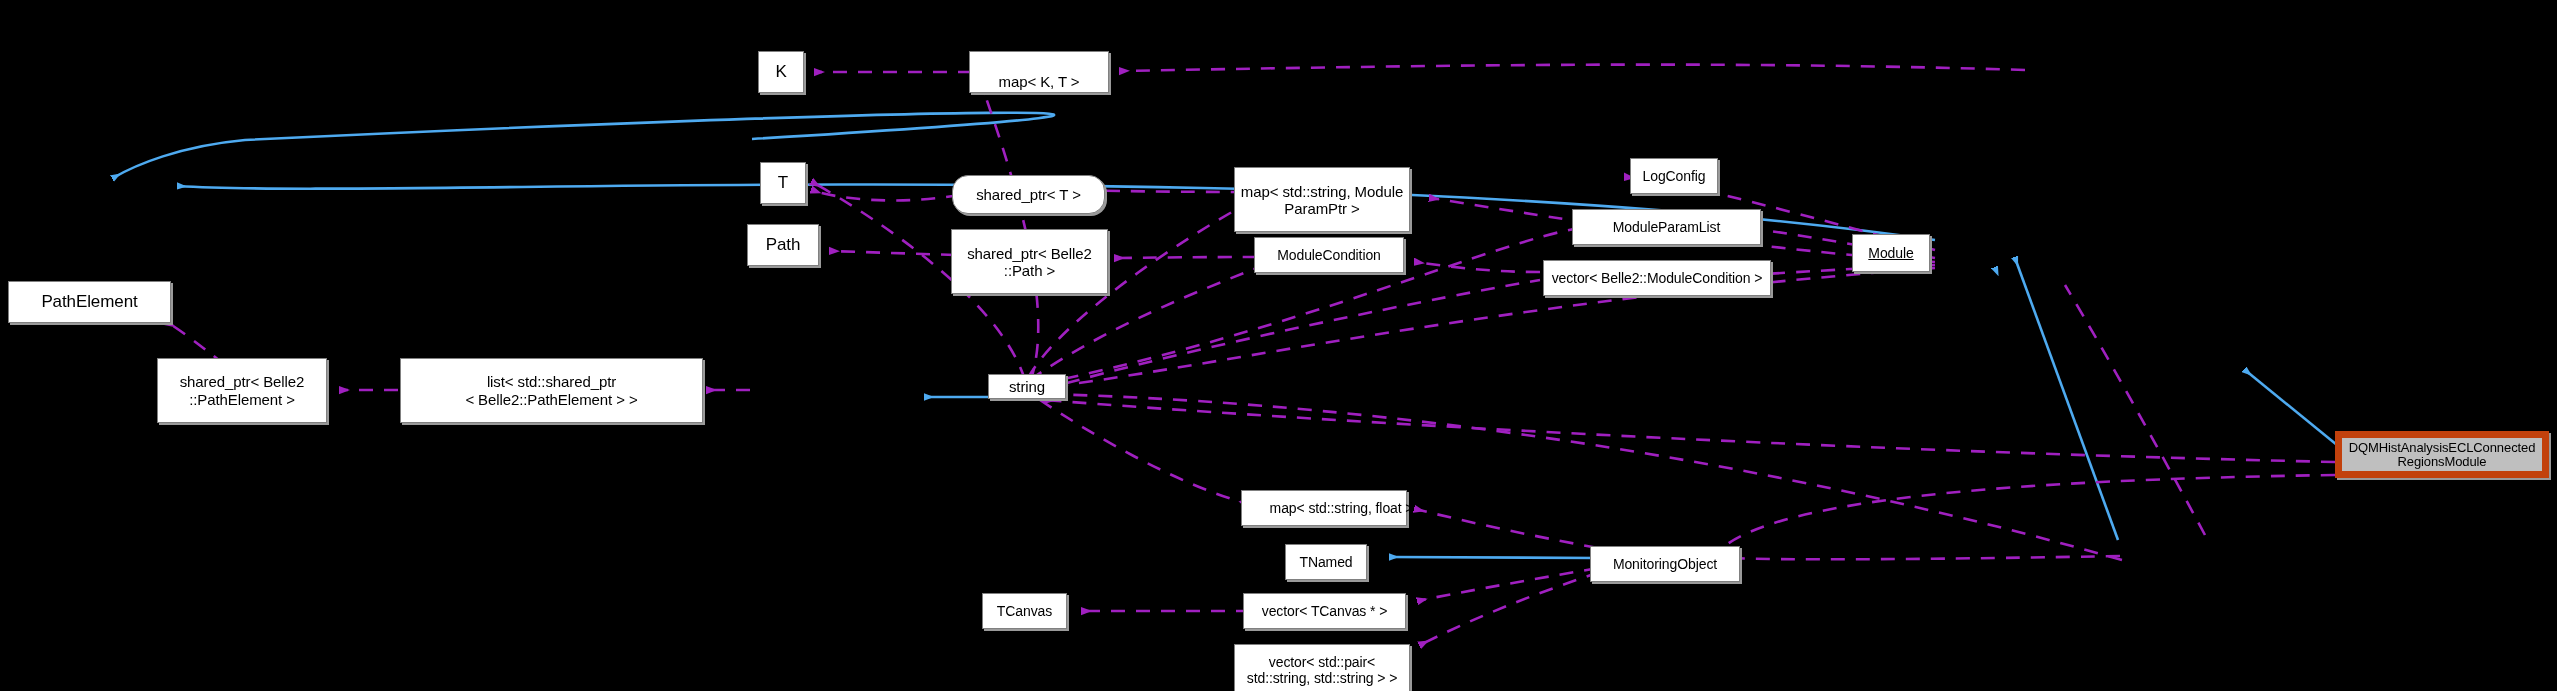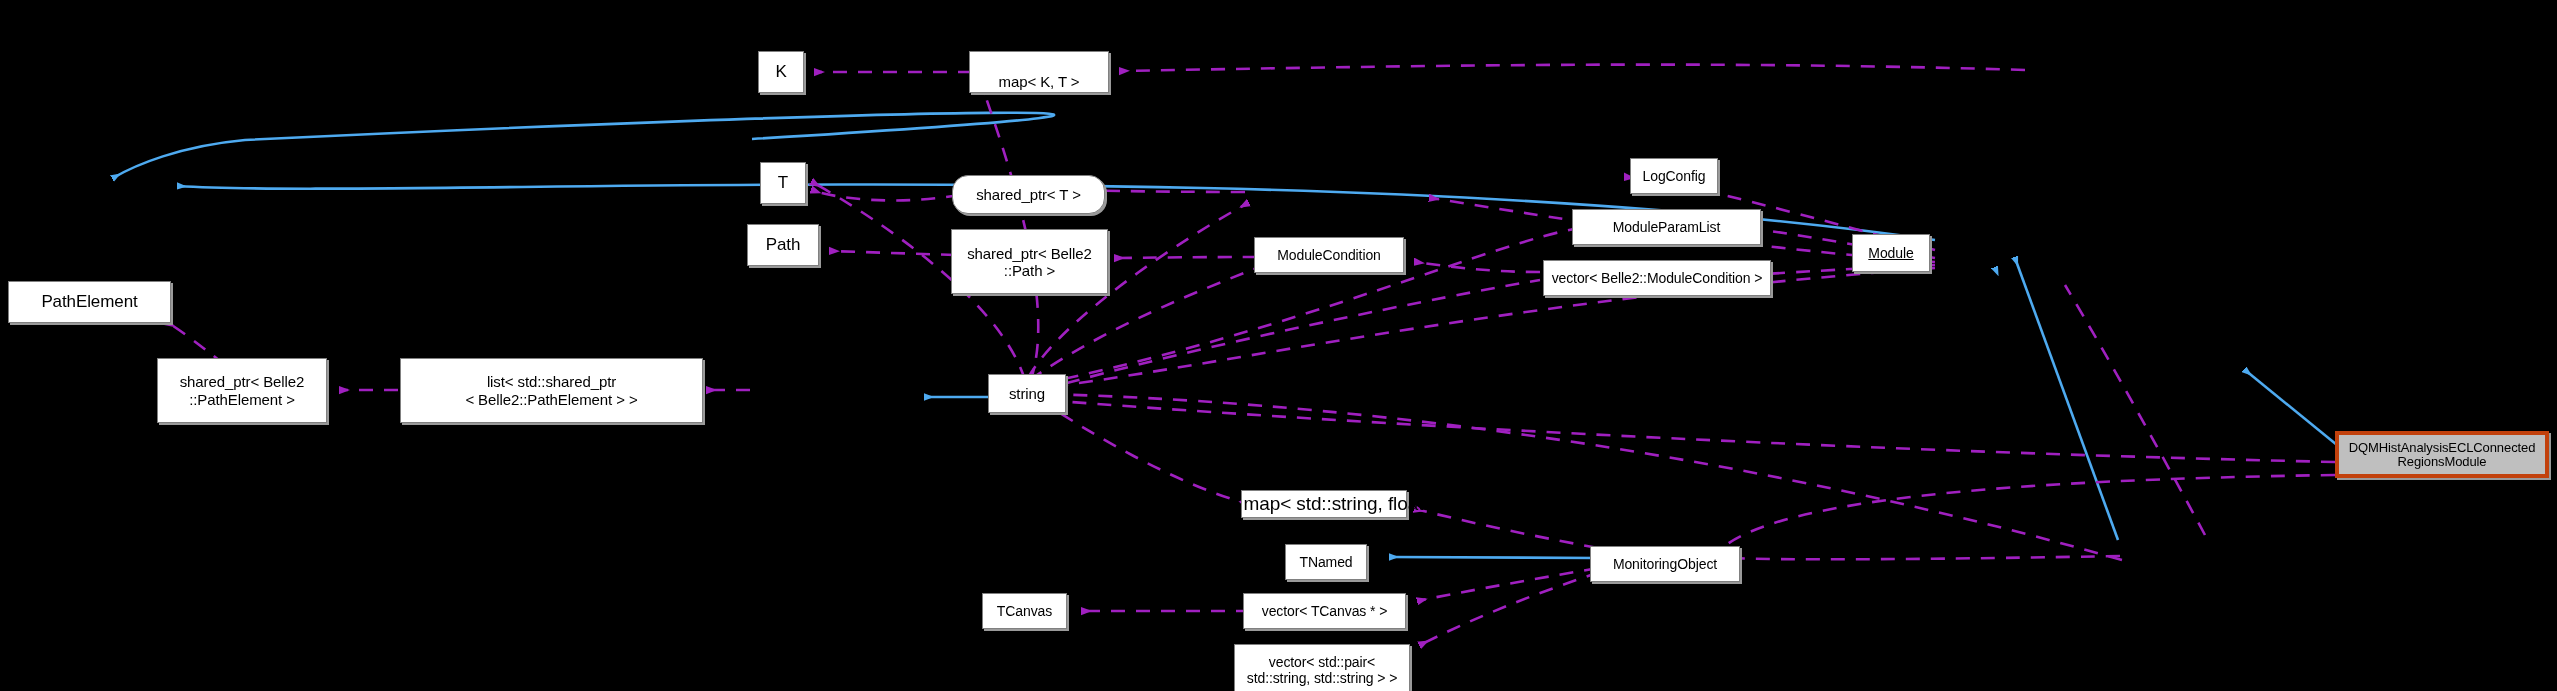--- a/index.html
+++ b/index.html
@@ -37,21 +37,21 @@
     display: flex;
     align-items: center;
     justify-content: center;
     text-align: center;
     white-space: pre;
     letter-spacing: -0.1px;
     z-index: 5;
   }
   .node.current {
     background: #bfbfbf;
-    border: 4px solid #c2410c;
+    border: 7px solid #c2410c;
   }
 </style>
 </head>
 <body>
 
 <div id="canvas">
 
   <svg id="edges" viewBox="0 0 2557 691">
     <defs>
       <marker id="arrBlue" markerWidth="10" markerHeight="10" refX="9" refY="4" orient="auto" markerUnits="userSpaceOnUse">
@@ -164,37 +164,41 @@
 
   <div class="node" style="left: 760px; top: 162px; width: 46px; height: 42px;">
     <span>T</span>
   </div>
 
   <div class="node" style="left: 747px; top: 224px; width: 72px; height: 42px;">
     <span>Path</span>
   </div>
 
 
-  <div class="node" style="left: 988px; top: 374px; width: 78px; height: 39px; font-size: 15px;">
+  <div class="node" style="left: 988px; top: 374px; width: 78px; height: 25px; font-size: 15px;">
     <span>string</span>
   </div>
 
   <div class="node" style="left: 969px; top: 51px; width: 140px; height: 42px; font-size: 15px; align-items: flex-end;">
     <span>map&lt; K, T &gt;</span>
   </div>
 
   <div class="node" style="left: 952px; top: 175px; width: 153px; height: 39px; font-size: 15px; border-radius: 16px;">
     <span>shared_ptr&lt; T &gt;</span>
   </div>
 
   <div class="node" style="left: 951px; top: 229px; width: 157px; height: 65px; font-size: 15px; line-height: 17px;">
     <span>shared_ptr&lt; Belle2
 ::Path &gt;</span>
   </div>
 
+  <div class="node" style="left: 1234px; top: 167px; width: 176px; height: 65px; font-size: 15px; line-height: 17px;">
+    <span>map&lt; std::string, Module
+ParamPtr &gt;</span>
+  </div>
 
   <div class="node" style="left: 1254px; top: 237px; width: 150px; height: 36px; font-size: 14px;">
     <span>ModuleCondition</span>
   </div>
 
   <div class="node" style="left: 1606px; top: 158px; width: 88px; height: 36px; font-size: 14px; margin-left: 24px;">
     <span>LogConfig</span>
   </div>
 
   <div class="node" style="left: 1572px; top: 209px; width: 189px; height: 36px; font-size: 14px;">
@@ -208,21 +212,21 @@
   <div class="node" style="left: 1852px; top: 234px; width: 78px; height: 38px; font-size: 14px; text-decoration: underline;">
     <span>Module</span>
   </div>
 
 
   <div class="node current" style="left: 2335px; top: 431px; width: 214px; height: 47px; font-size: 13px; line-height: 14px;">
     <span>DQMHistAnalysisECLConnected
 RegionsModule</span>
   </div>
 
-  <div class="node" style="left: 1241px; top: 490px; width: 166px; height: 28px; font-size: 19px; padding-left: 35px;">
+  <div class="node" style="left: 1241px; top: 490px; width: 166px; height: 36px; font-size: 14px; padding-left: 35px;">
     <span>map&lt; std::string, float &gt;</span>
   </div>
 
   <div class="node" style="left: 1285px; top: 544px; width: 82px; height: 36px; font-size: 14px;">
     <span>TNamed</span>
   </div>
 
   <div class="node" style="left: 1590px; top: 546px; width: 150px; height: 36px; font-size: 14px;">
     <span>MonitoringObject</span>
   </div>

